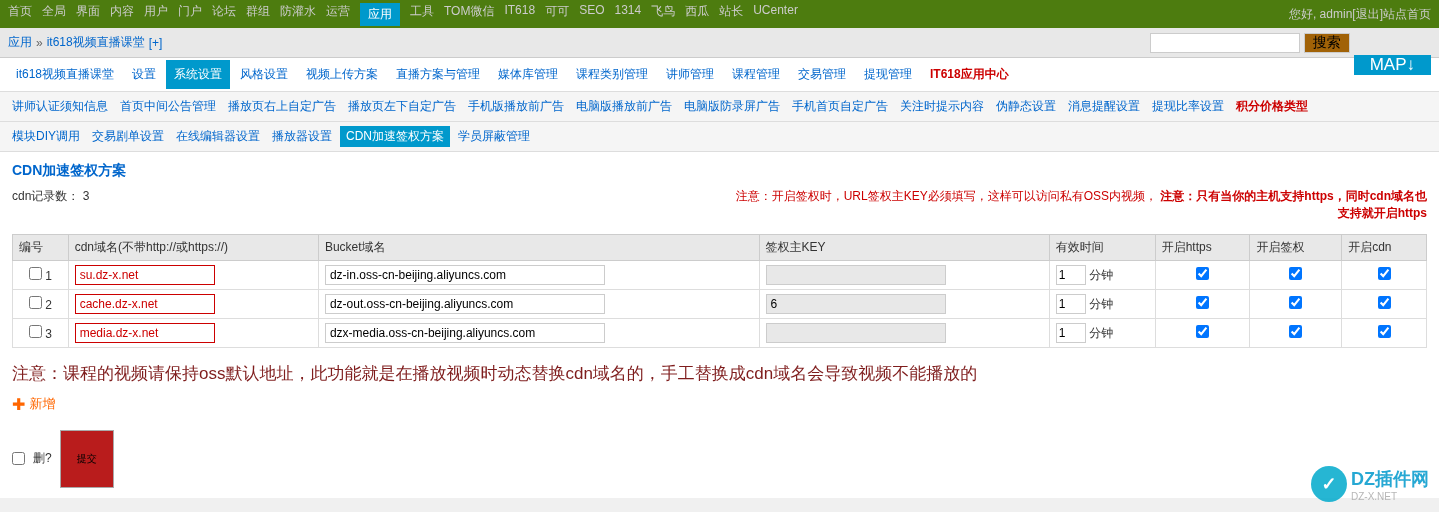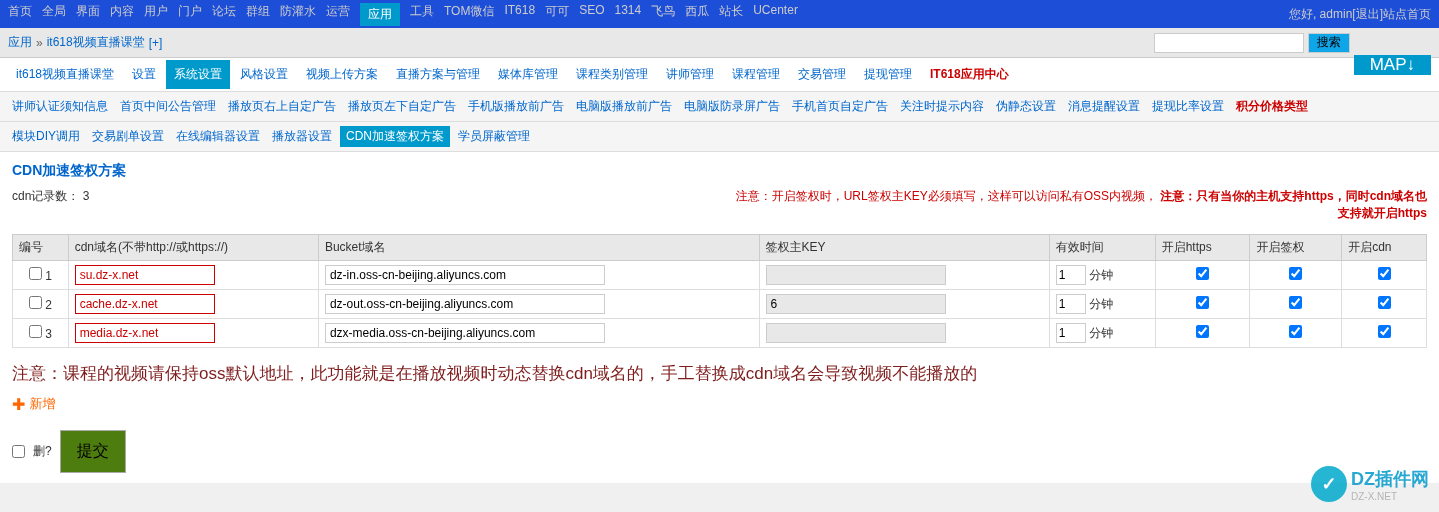--- a/index.html
+++ b/index.html
@@ -1,20 +1,20 @@
 <!DOCTYPE html>
 <html><head>
   <meta charset="utf-8">
   <style>
     * { box-sizing: border-box; margin: 0; padding: 0; }
     body { font-family: SimSun, "宋体", Arial, sans-serif; font-size: 12px; background: #f0f0f0; color: #333; }
 
     
     .top-nav {
-      background: #1d4ed8;
+      background: #4d7c0f;
       color: #ccc;
       display: flex;
       align-items: center;
       justify-content: space-between;
       padding: 0 8px;
       height: 28px;
       font-size: 12px;
     }
     .top-nav-left { display: flex; gap: 10px; }
     .top-nav-left a { color: #ccc; text-decoration: none; }
@@ -29,21 +29,21 @@
       display: flex;
       align-items: center;
       justify-content: space-between;
       padding: 4px 8px;
       height: 30px;
     }
     .breadcrumb-left { display: flex; align-items: center; gap: 4px; font-size: 12px; color: #666; }
     .breadcrumb-left a { color: #0066cc; text-decoration: none; }
     .breadcrumb-right { display: flex; align-items: center; gap: 4px; }
     .search-input { width: 150px; height: 20px; border: 1px solid #ccc; padding: 0 4px; font-size: 12px; }
-    .search-btn { height: 20px; padding: 0 8px; font-size: 12px; background: #0ea5e9; border: 1px solid #ccc; cursor: pointer; }
+    .search-btn { height: 20px; padding: 0 8px; font-size: 14px; background: #a16207; border: 1px solid #ccc; cursor: pointer; }
     .map-btn { height: 20px; padding: 0 16px; font-size: 17px; background: #0099cc; color: #fff; border: none; cursor: pointer; margin-top: 44px; }
 
     
     .main-wrapper { background: #fff; }
 
     
     .app-nav {
       background: #fff;
       border-bottom: 1px solid #ddd;
       padding: 0 8px;
@@ -172,23 +172,23 @@
       text-decoration: none;
       margin-top: 10px;
       margin-bottom: 10px;
     }
     .add-icon { color: #ff6600; font-size: 16px; }
 
     
     .bottom-form { display: flex; align-items: center; gap: 8px; margin-top: 6px; }
     .delete-checkbox { }
     .submit-btn {
-      padding: 10px 16px;
-      font-size: 16px;
-      background: #4d7c0f;
+      padding: 21px 16px;
+      font-size: 10px;
+      background: #b91c1c;
       border: 1px solid #aaa;
       cursor: pointer;
     }
 
     
     .watermark {
       position: fixed;
       bottom: 10px;
       right: 10px;
       display: flex;

